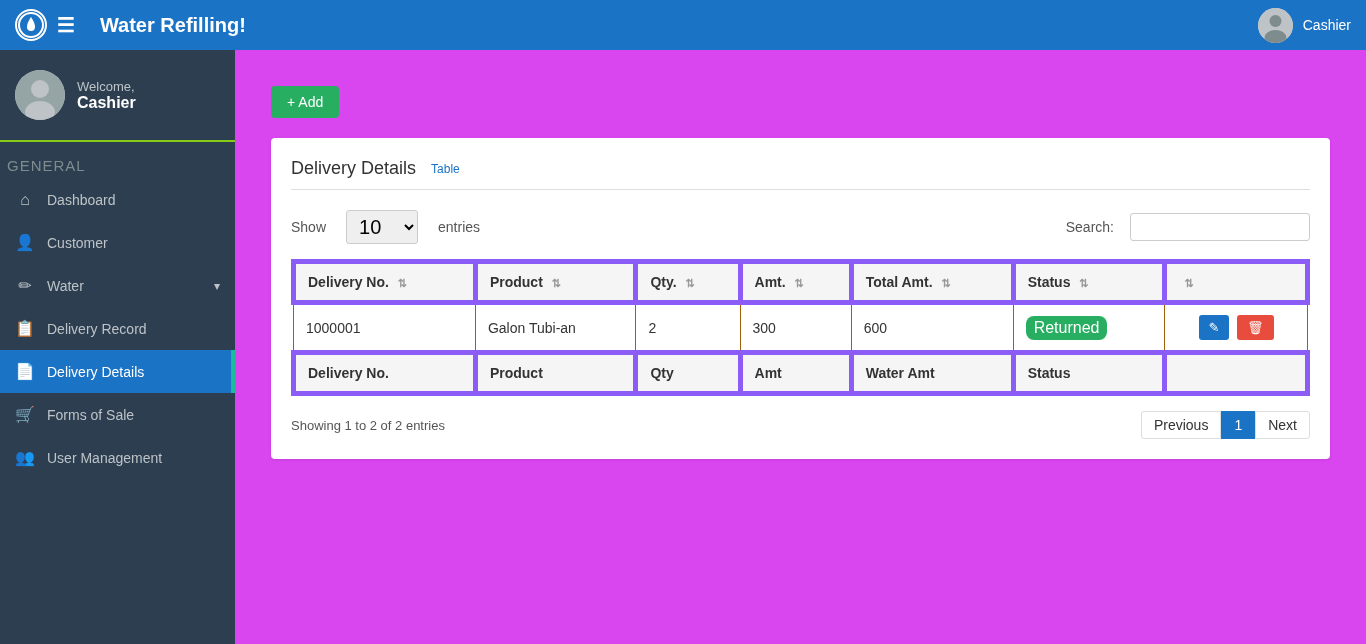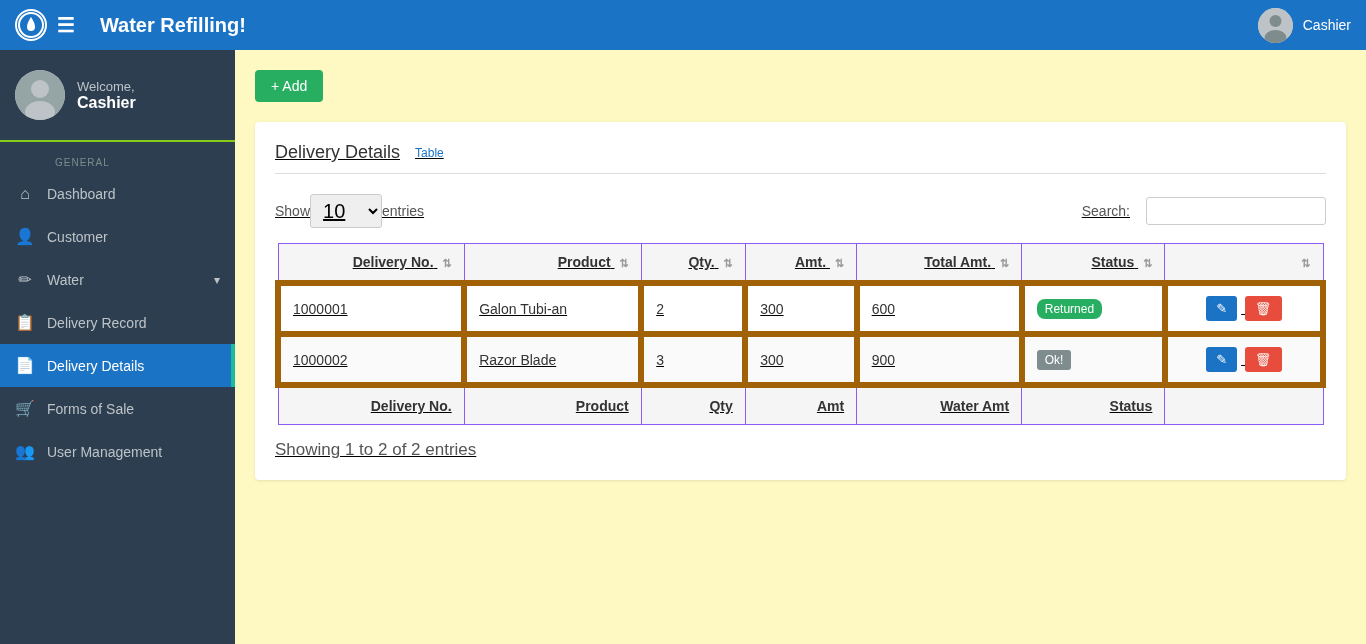--- a/index.html
+++ b/index.html
@@ -85,26 +85,25 @@
       height: 50px;
       border-radius: 50%;
       background: #ccc;
       overflow: hidden;
       flex-shrink: 0;
     }
     .sidebar-avatar svg { width: 50px; height: 50px; }
     .sidebar-welcome { font-size: 13px; color: #bdc3c7; }
     .sidebar-username { font-size: 16px; font-weight: bold; color: white; }
     .sidebar-section-label {
-      font-size: 10px;
+      font-size: 15px;
       color: #7f8c8d;
-      padding: 15px 27px 5px;
+      padding: 15px 7px 5px;
       text-transform: uppercase;
       letter-spacing: 1px;
-      margin-left: 28px;
     }
     .sidebar-item {
       display: flex;
       align-items: center;
       gap: 12px;
       padding: 12px 15px;
       color: #bdc3c7;
       cursor: pointer;
       transition: background 0.2s;
       position: relative;
@@ -125,24 +124,23 @@
       top: 0;
       bottom: 0;
       width: 4px;
       background: #1abc9c;
     }
 
     
     .main-content {
       margin-left: 235px;
       margin-top: 50px;
-      padding: 20px;
+      padding: 36px;
       min-height: calc(644px - 50px);
-      background: #fef9c3;
-      text-decoration: underline;
+      background: #d946ef;
     }
 
     
     .content-card {
       background: white;
       border-radius: 4px;
       box-shadow: 0 1px 3px rgba(0,0,0,0.1);
       padding: 20px;
     }
 
@@ -184,21 +182,21 @@
     
     .table-controls {
       display: flex;
       align-items: center;
       justify-content: space-between;
       margin-bottom: 15px;
     }
     .show-entries {
       display: flex;
       align-items: center;
-      gap: 0;
+      gap: 20px;
       color: #555;
     }
     .show-entries select {
       border: 1px solid #ccc;
       padding: 4px 8px;
       border-radius: 3px;
       font-size: 20px;
     }
     .search-box {
       display: flex;
@@ -215,50 +213,50 @@
     }
 
     
     .data-table {
       width: 100%;
       border-collapse: collapse;
       font-size: 14px;
     }
     .data-table th {
       background: #f5f5f5;
-      border: 1px solid #8b5cf6;
+      border: 5px solid #8b5cf6;
       padding: 10px 12px;
-      text-align: right;
+      text-align: left;
       font-weight: 600;
       color: #333;
       white-space: nowrap;
     }
     .data-table th .sort-icon {
       display: inline-block;
       margin-left: 5px;
       color: #999;
       font-size: 11px;
     }
     .data-table td {
-      border: 6px solid #a16207;
+      border: 1px solid #a16207;
       padding: 10px 12px;
       color: #333;
     }
     .data-table tr:nth-child(even) td { background: #fafafa; }
     .data-table tfoot th {
       background: #f5f5f5;
     }
 
     
     .badge-returned {
       background: #27ae60;
       color: white;
       padding: 3px 8px;
       border-radius: 8px;
-      font-size: 12px;
+      font-size: 16px;
       display: inline-block;
     }
     .badge-ok {
       background: #7f8c8d;
       color: white;
       padding: 3px 8px;
       border-radius: 3px;
       font-size: 12px;
       display: inline-block;
     }
@@ -285,21 +283,21 @@
     }
     .action-cell { text-align: center; white-space: nowrap; }
 
     
     .pagination-area {
       display: flex;
       align-items: center;
       justify-content: space-between;
       margin-top: 15px;
     }
-    .pagination-info { color: #555; font-size: 17px; }
+    .pagination-info { color: #555; font-size: 13px; }
     .pagination-btns { display: flex; gap: 0; }
     .btn-page {
       border: 1px solid #ddd;
       background: white;
       color: #333;
       padding: 5px 12px;
       cursor: pointer;
       font-size: 14px;
     }
     .btn-page.active {
@@ -454,45 +452,36 @@
           <td>600</td>
           <td>
             <span class="badge-returned">Returned</span>
           </td>
           <td class="action-cell">
             <button class="btn-edit">✎</button>
             <button class="btn-delete">🗑</button>
           </td>
         </tr>
 
-        <tr>
-          <td>1000002</td>
-          <td>Razor Blade</td>
-          <td>3</td>
-          <td>300</td>
-          <td>900</td>
-          <td>
-            <span class="badge-ok">Ok!</span>
-          </td>
-          <td class="action-cell">
-            <button class="btn-edit">✎</button>
-            <button class="btn-delete">🗑</button>
-          </td>
-        </tr>
       </tbody>
       <tfoot>
         <tr>
           <th>Delivery No.</th>
           <th>Product</th>
           <th>Qty</th>
           <th>Amt</th>
           <th>Water Amt</th>
           <th>Status</th>
           <th></th>
         </tr>
       </tfoot>
     </table>
 
     <div class="pagination-area">
       <span class="pagination-info">Showing 1 to 2 of 2 entries</span>
+      <div class="pagination-btns">
+        <button class="btn-page">Previous</button>
+        <button class="btn-page active">1</button>
+        <button class="btn-page">Next</button>
+      </div>
     </div>
   </div>
 </div>
 
 </body></html>

